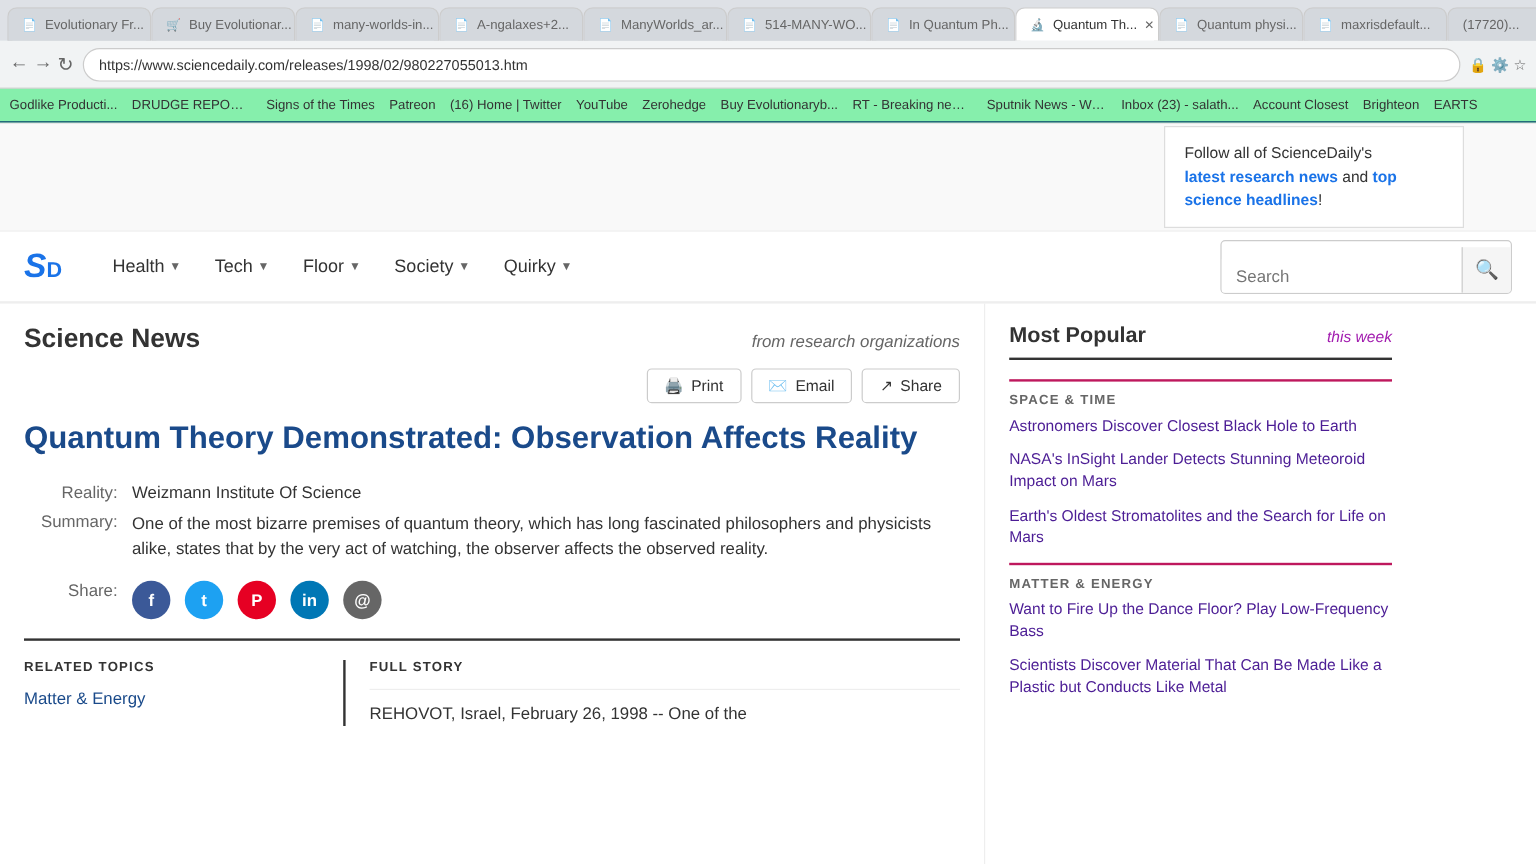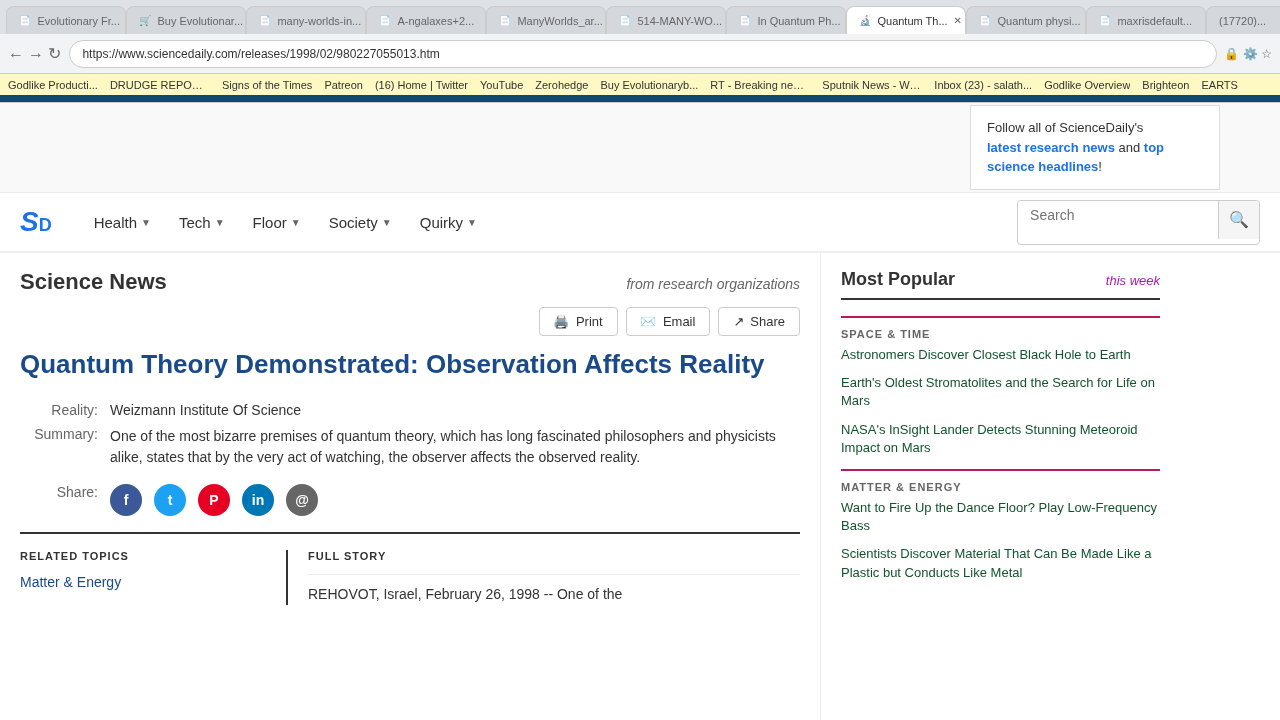--- a/index.html
+++ b/index.html
@@ -8,37 +8,37 @@
     
     .browser-chrome { background: #f1f3f4; border-bottom: 1px solid #ccc; }
     .browser-tabs { background: #dee1e6; display: flex; align-items: center; padding: 6px 6px 0; height: 34px; }
     .tab { background: #fff; border-radius: 8px 8px 0 0; padding: 4px 12px; font-size: 11px; color: #333; display: flex; align-items: center; gap: 6px; min-width: 120px; max-width: 160px; overflow: hidden; white-space: nowrap; text-overflow: ellipsis; height: 28px; border: 1px solid #ccc; border-bottom: none; }
     .tab.active { background: #fff; z-index: 1; }
     .tab.inactive { background: #d4d8dd; color: #666; }
     .tab-close { font-size: 10px; color: #666; margin-left: auto; }
     .browser-addressbar { background: #f1f3f4; padding: 4px 8px; display: flex; align-items: center; gap: 8px; height: 40px; border-bottom: 1px solid #ccc; }
     .nav-buttons { display: flex; gap: 4px; color: #666; font-size: 16px; }
     .address-box { flex: 1; background: #fff; border: 1px solid #ccc; border-radius: 20px; padding: 4px 12px; font-size: 12px; color: #333; height: 28px; display: flex; align-items: center; }
-    .bookmarks-bar { background: #fef9c3; padding: 3px 8px; display: flex; align-items: center; gap: 12px; font-size: 11px; color: #333; height: 28px; border-bottom: 7px solid #0c4a6e; overflow: hidden; white-space: nowrap; }
+    .bookmarks-bar { background: #86efac; padding: 3px 8px; display: flex; align-items: center; gap: 12px; font-size: 11px; color: #333; height: 28px; border-bottom: 1px solid #0c4a6e; overflow: hidden; white-space: nowrap; }
     .bookmark-item { color: #333; cursor: pointer; overflow: hidden; text-overflow: ellipsis; max-width: 100px; }
 
     
     .ad-banner { background: #f9f9f9; height: 90px; display: flex; align-items: center; justify-content: flex-end; border-bottom: 1px solid #eee; }
     .ad-content { background: #fff; border: 1px solid #ddd; padding: 12px 16px; margin-right: 60px; text-align: left; max-width: 250px; font-size: 13px; line-height: 1.5; }
     .ad-content .link-text { color: #1a73e8; font-weight: bold; cursor: pointer; }
 
     
     .site-header { border-bottom: 2px solid #eee; padding: 0 20px; display: flex; align-items: center; height: 60px; }
     .logo { display: flex; align-items: baseline; margin-right: 30px; }
     .logo-s { font-size: 28px; font-weight: bold; color: #1a73e8; font-style: italic; }
     .logo-d { font-size: 18px; font-weight: bold; color: #1a73e8; vertical-align: sub; }
     .nav-menu { display: flex; align-items: center; gap: 4px; flex: 1; }
     .nav-item { padding: 8px 12px; cursor: pointer; font-size: 15px; color: #333; display: flex; align-items: center; gap: 4px; }
     .nav-arrow { font-size: 10px; color: #666; }
-    .search-box-container { display: flex; align-items: flex-start; border: 1px solid #ccc; border-radius: 4px; overflow: hidden; height: 45px; }
+    .search-box-container { display: flex; align-items: flex-end; border: 1px solid #ccc; border-radius: 4px; overflow: hidden; height: 45px; }
     .search-input { border: none; outline: none; padding: 6px 12px; font-size: 14px; width: 200px; }
     .search-btn { background: #f5f5f5; border: none; border-left: 1px solid #ccc; padding: 6px 10px; cursor: pointer; font-size: 16px; color: #666; height: 38px; }
 
     
     .content-wrapper { display: flex; max-width: 1280px; padding: 0; }
     .main-content { flex: 1; padding: 16px 20px; max-width: 820px; }
     .sidebar { width: 360px; padding: 16px 20px; border-left: 1px solid #eee; min-height: 500px; }
 
     
     .science-news-header { display: flex; align-items: baseline; justify-content: space-between; margin-bottom: 12px; }
@@ -72,21 +72,21 @@
     .full-story { flex: 2; border-left: 2px solid #333; padding-left: 20px; margin-left: 20px; }
     .section-heading { font-size: 11px; font-weight: bold; letter-spacing: 1px; color: #333; text-transform: uppercase; margin-bottom: 12px; }
     .related-item { color: #1a4a8a; font-size: 14px; margin-bottom: 8px; cursor: pointer; }
     .full-story-text { font-size: 14px; color: #333; line-height: 1.6; margin-top: 8px; }
 
     
     .most-popular-header { display: flex; align-items: baseline; justify-content: space-between; margin-bottom: 16px; border-bottom: 2px solid #333; padding-bottom: 8px; text-align: right; }
     .most-popular-title { font-size: 18px; font-weight: bold; color: #333; }
     .time-period { font-size: 13px; color: #a21caf; font-style: italic; }
     .sidebar-category { font-size: 11px; font-weight: bold; letter-spacing: 1px; color: #666; text-transform: uppercase; margin: 12px 0 6px; border-top: 2px solid #be185d; padding-top: 10px; }
-    .sidebar-link { color: #14532d; font-size: 13px; line-height: 1.4; margin-bottom: 10px; cursor: pointer; display: block; }
+    .sidebar-link { color: #4c1d95; font-size: 13px; line-height: 1.4; margin-bottom: 10px; cursor: pointer; display: block; }
 
     .divider { border: none; border-top: 1px solid #eee; margin: 8px 0; }
   </style>
 </head>
 <body>
 
 <div class="browser-chrome">
   <div class="browser-tabs">
     <div class="tab inactive"><span style="font-size:10px">📄</span> Evolutionary Fr...</div>
     <div class="tab inactive"><span style="font-size:10px">🛒</span> Buy Evolutionar...</div>
@@ -117,21 +117,21 @@
     <span class="bookmark-item">DRUDGE REPORT 2...</span>
     <span class="bookmark-item">Signs of the Times</span>
     <span class="bookmark-item">Patreon</span>
     <span class="bookmark-item">(16) Home | Twitter</span>
     <span class="bookmark-item">YouTube</span>
     <span class="bookmark-item">Zerohedge</span>
     <span class="bookmark-item">Buy Evolutionaryb...</span>
     <span class="bookmark-item">RT - Breaking news...</span>
     <span class="bookmark-item">Sputnik News - Wo...</span>
     <span class="bookmark-item">Inbox (23) - salath...</span>
-    <span class="bookmark-item">Godlike Overview</span>
+    <span class="bookmark-item">Account Closest</span>
     <span class="bookmark-item">Brighteon</span>
     <span class="bookmark-item">EARTS</span>
   </div>
 </div>
 
 <div class="ad-banner">
   <div class="ad-content">
     <span>Follow all of ScienceDaily's</span><br>
     <span class="link-text">latest research news</span>
     <span> and </span>
@@ -234,20 +234,20 @@
   </div>
 
   <div class="sidebar">
     <div class="most-popular-header">
       <span class="most-popular-title">Most Popular</span>
       <span class="time-period">this week</span>
     </div>
 
     <div class="sidebar-category">SPACE &amp; TIME</div>
     <a class="sidebar-link">Astronomers Discover Closest Black Hole to Earth</a>
+    <a class="sidebar-link">NASA's InSight Lander Detects Stunning Meteoroid Impact on Mars</a>
     <a class="sidebar-link">Earth's Oldest Stromatolites and the Search for Life on Mars</a>
-    <a class="sidebar-link">NASA's InSight Lander Detects Stunning Meteoroid Impact on Mars</a>
 
     <div class="sidebar-category">MATTER &amp; ENERGY</div>
     <a class="sidebar-link">Want to Fire Up the Dance Floor? Play Low-Frequency Bass</a>
     <a class="sidebar-link">Scientists Discover Material That Can Be Made Like a Plastic but Conducts Like Metal</a>
   </div>
 </div>
 
 </body></html>

